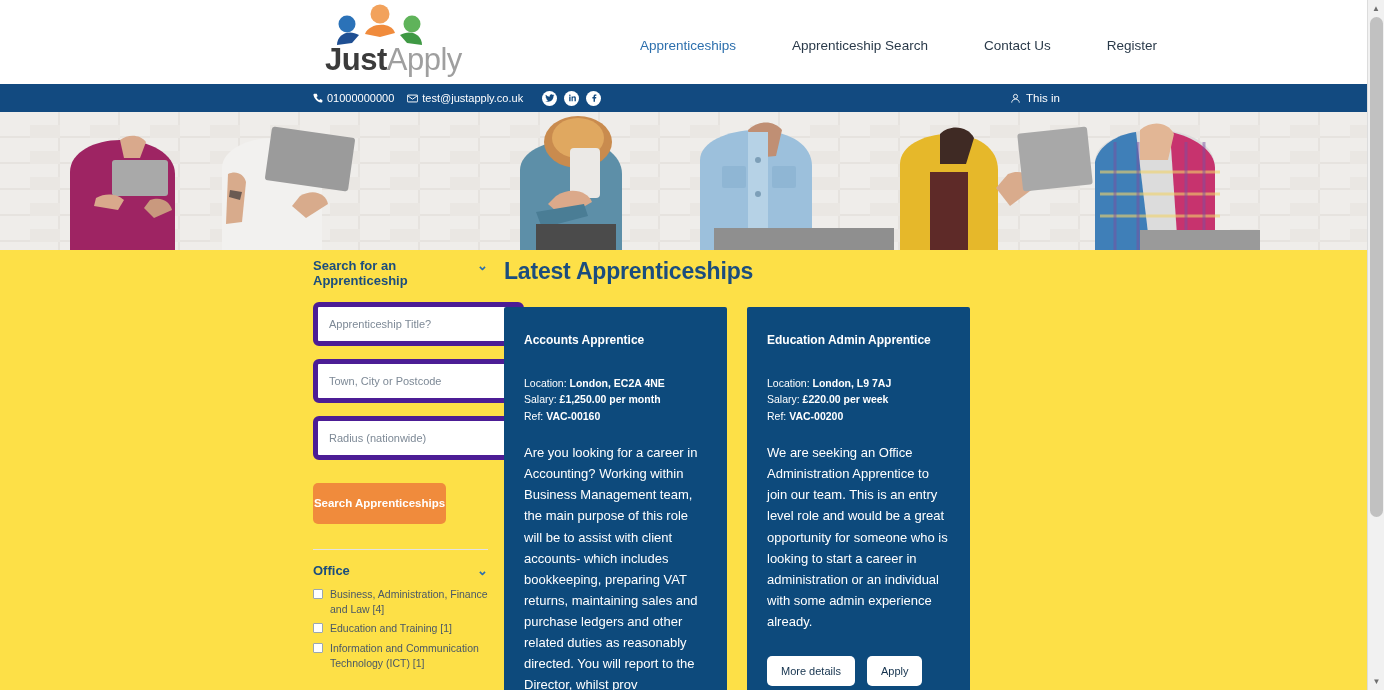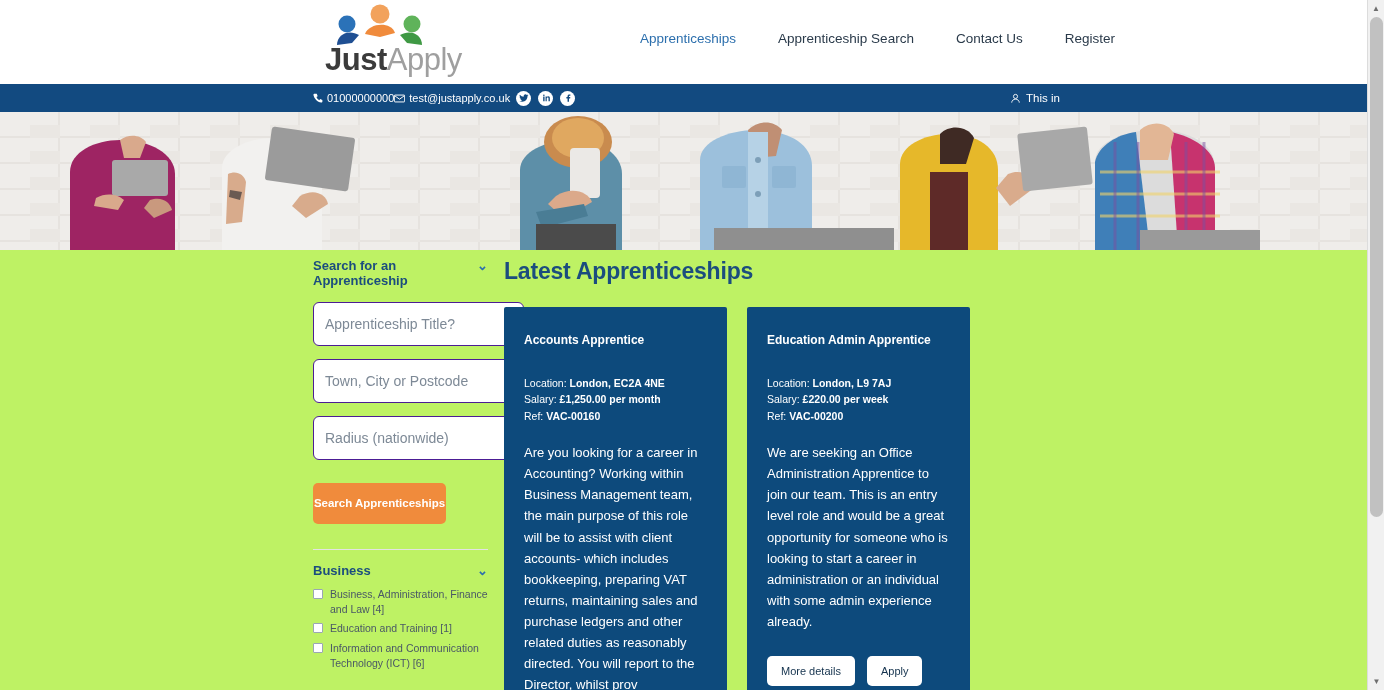--- a/index.html
+++ b/index.html
@@ -12,52 +12,52 @@
   .page { position: relative; width: 1384px; height: 690px; background: #fff; overflow: hidden; }
 
   
   .topbar { height: 84px; background:#fff; display:flex; align-items:flex-start; position:relative; }
   .logo { position:absolute; left:325px; top:4px; width:110px; height:72px; }
   .logo-figs { position:relative; width:110px; height:42px; }
   .logo-text { font-size:31px; line-height:1; letter-spacing:-0.5px; margin-top:-2px; }
   .logo-just { color:#3b3b3b; font-weight:bold; }
   .logo-apply { color:#9f9f9f; font-weight:normal; }
 
-  .mainnav { position:absolute; left:640px; top:31px; display:flex; gap:42px; }
+  .mainnav { position:absolute; left:640px; top:38px; display:flex; gap:56px; }
   .mainnav a { font-size:13.5px; color:#2a3a4a; text-decoration:none; }
   .mainnav a.active { color:#2c6fad; }
 
   
   .bluebar {
     position:absolute; top:84px; left:0; width:1367px; height:28px;
     background:#124a80; color:#fff; display:flex; align-items:center;
   }
-  .bluebar-left { display:flex; align-items:center; margin-left:313px; }
+  .bluebar-left { display:flex; align-items:center; gap:13px; margin-left:313px; }
   .bb-item { display:flex; align-items:center; gap:4px; font-size:11px; color:#fff; text-decoration:none; }
   .socials { display:flex; gap:7px; margin-left:6px; }
   .soc { width:15px; height:15px; border-radius:50%; background:#fff; display:flex; align-items:center; justify-content:center; }
   .soc svg { width:10px; height:10px; fill:#124a80; }
   .bluebar-right { position:absolute; left:1010px; display:flex; align-items:center; gap:5px; font-size:11.5px; }
 
   
   .hero { position:absolute; top:112px; left:0; width:1367px; height:138px; overflow:hidden; background:#d9d6d2; }
   .hero svg { display:block; width:1367px; height:138px; }
 
   
-  .body-area { position:absolute; top:250px; left:0; width:1367px; height:440px; background:#bef264; }
+  .body-area { position:absolute; top:250px; left:0; width:1367px; height:440px; background:#fde047; }
 
   
   .sidebar { position:absolute; left:313px; top:8px; width:175px; }
   .side-head { display:flex; justify-content:space-between; align-items:flex-start; color:#1b4d7e; font-weight:bold; font-size:13px; line-height:1.18; }
   .chev { color:#2c6fad; font-size:13px; line-height:1; margin-top:1px; }
   .side-input {
     width:211px; height:44px; margin-top:13px;
-    border:1px solid #4c1d95; border-radius:6px;
+    border:5px solid #4c1d95; border-radius:6px;
     display:flex; align-items:center; padding-left:11px;
-    font-size:14px; color:#7d8996; background:#fff;
+    font-size:11px; color:#7d8996; background:#fff;
   }
   .search-btn {
     margin-top:23px; width:133px; height:41px; background:#f08b3c; border:none; border-radius:5px;
     color:#fff; font-size:11.5px; font-weight:bold; cursor:pointer;
   }
   .divider { margin-top:25px; border-top:1px solid #e3e3e3; width:175px; }
   .sectors-head { margin-top:13px; display:flex; justify-content:space-between; align-items:center; color:#1b4d7e; font-weight:bold; font-size:13px; }
   .sector-list { margin-top:9px; }
   .sector-row { display:flex; gap:7px; align-items:flex-start; margin-bottom:5px; }
   .cbox { width:10px; height:10px; border:1px solid #9aa7b3; border-radius:1px; background:#fff; flex:none; margin-top:2px; }
@@ -223,35 +223,35 @@
         <span>Town, City or Postcode</span>
       </div>
       <div class="side-input">
         <span>Radius (nationwide)</span>
       </div>
       <button class="search-btn">Search Apprenticeships</button>
 
       <div class="divider"></div>
 
       <div class="sectors-head">
-        <span>Business</span>
+        <span>Office</span>
         <span class="chev">⌄</span>
       </div>
       <div class="sector-list">
         <div class="sector-row">
           <span class="cbox"></span>
           <span class="sector-label">Business, Administration, Finance and Law [4]</span>
         </div>
         <div class="sector-row">
           <span class="cbox"></span>
           <span class="sector-label">Education and Training [1]</span>
         </div>
         <div class="sector-row">
           <span class="cbox"></span>
-          <span class="sector-label">Information and Communication Technology (ICT) [6]</span>
+          <span class="sector-label">Information and Communication Technology (ICT) [1]</span>
         </div>
       </div>
     </div>
 
     <div class="results">
       <div class="results-title">Latest Apprenticeships</div>
 
       <div class="card-grid">
 
         <div class="card">

